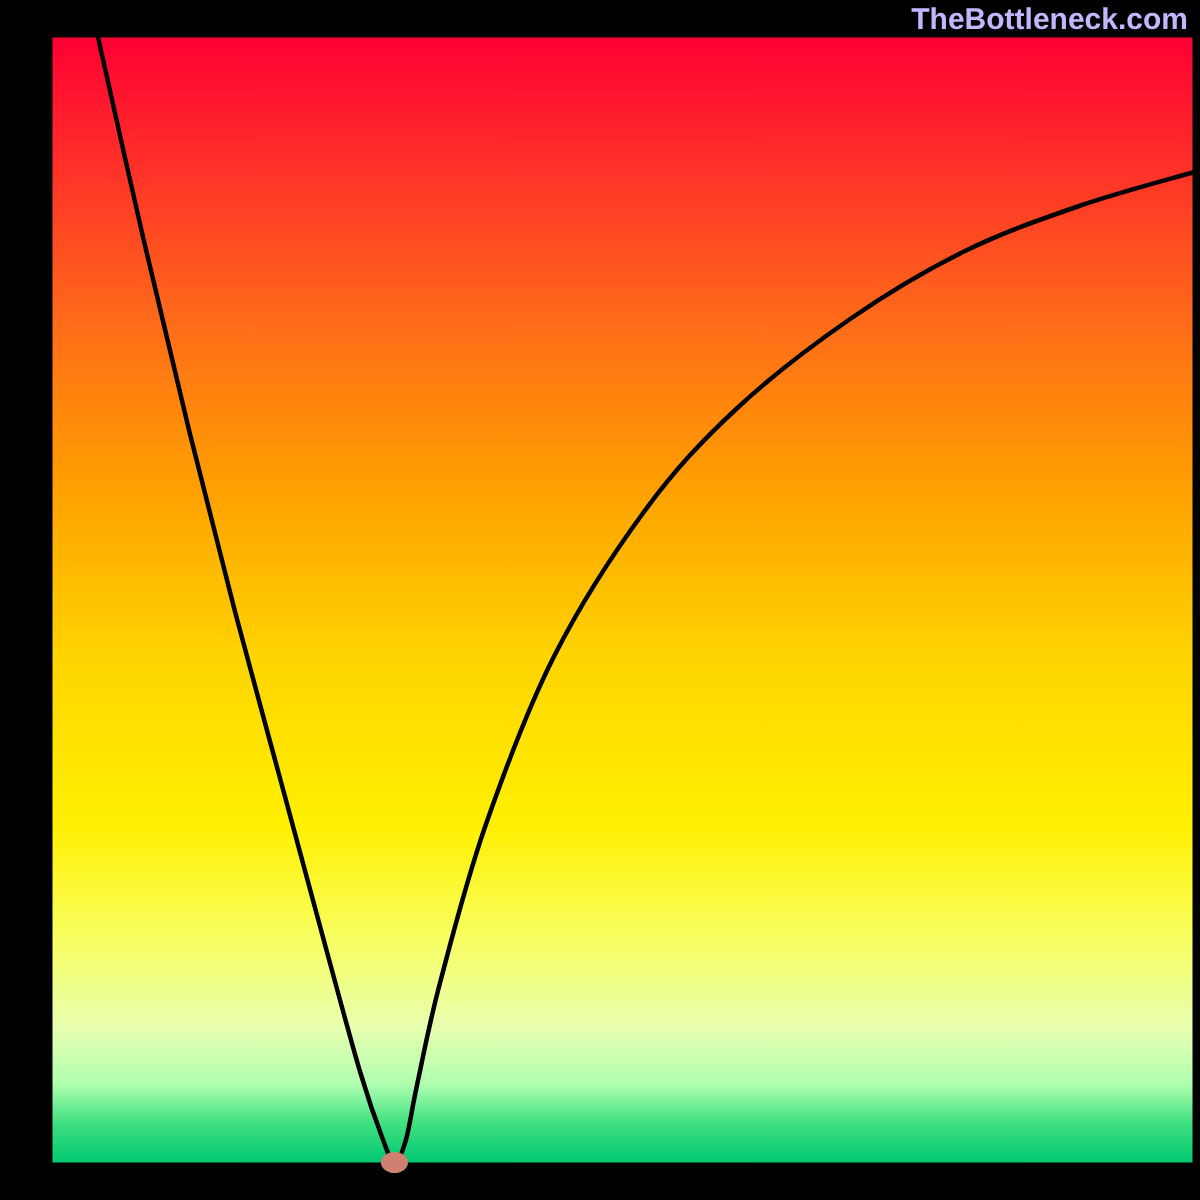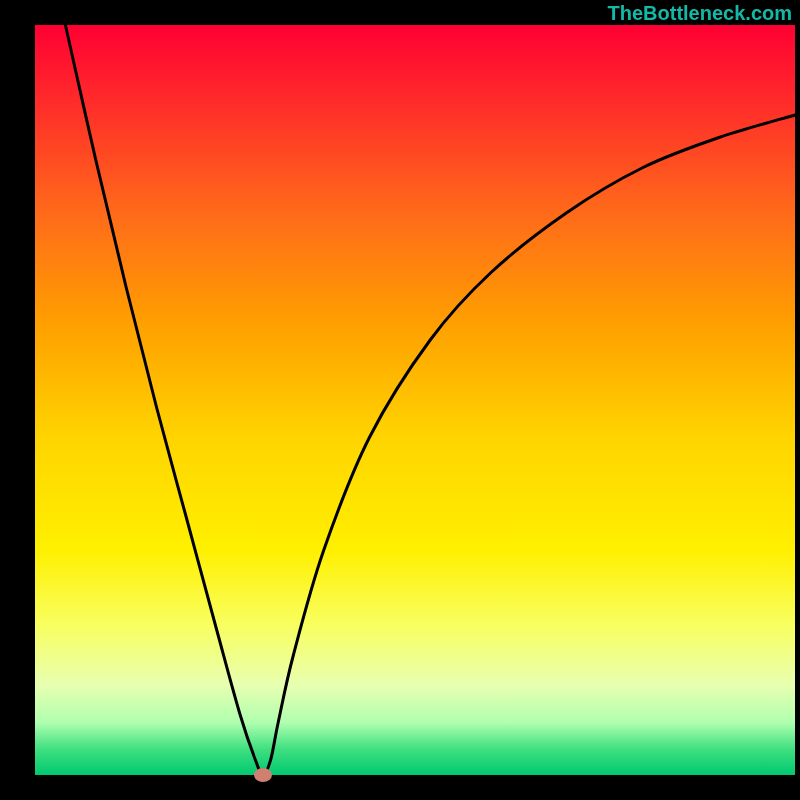--- a/index.html
+++ b/index.html
@@ -14,21 +14,21 @@
   .frame {
     position: relative;
     width: 800px;
     height: 800px;
     background: #000;
   }
   .watermark {
     position: absolute;
     top: 2px;
     right: 8px;
-    color: #14b8a6;
+    color: #c4b5fd;
     font-size: 20px;
     font-weight: bold;
     z-index: 10;
   }
   svg {
     display: block;
   }
 </style>
 </head>
 <body>

